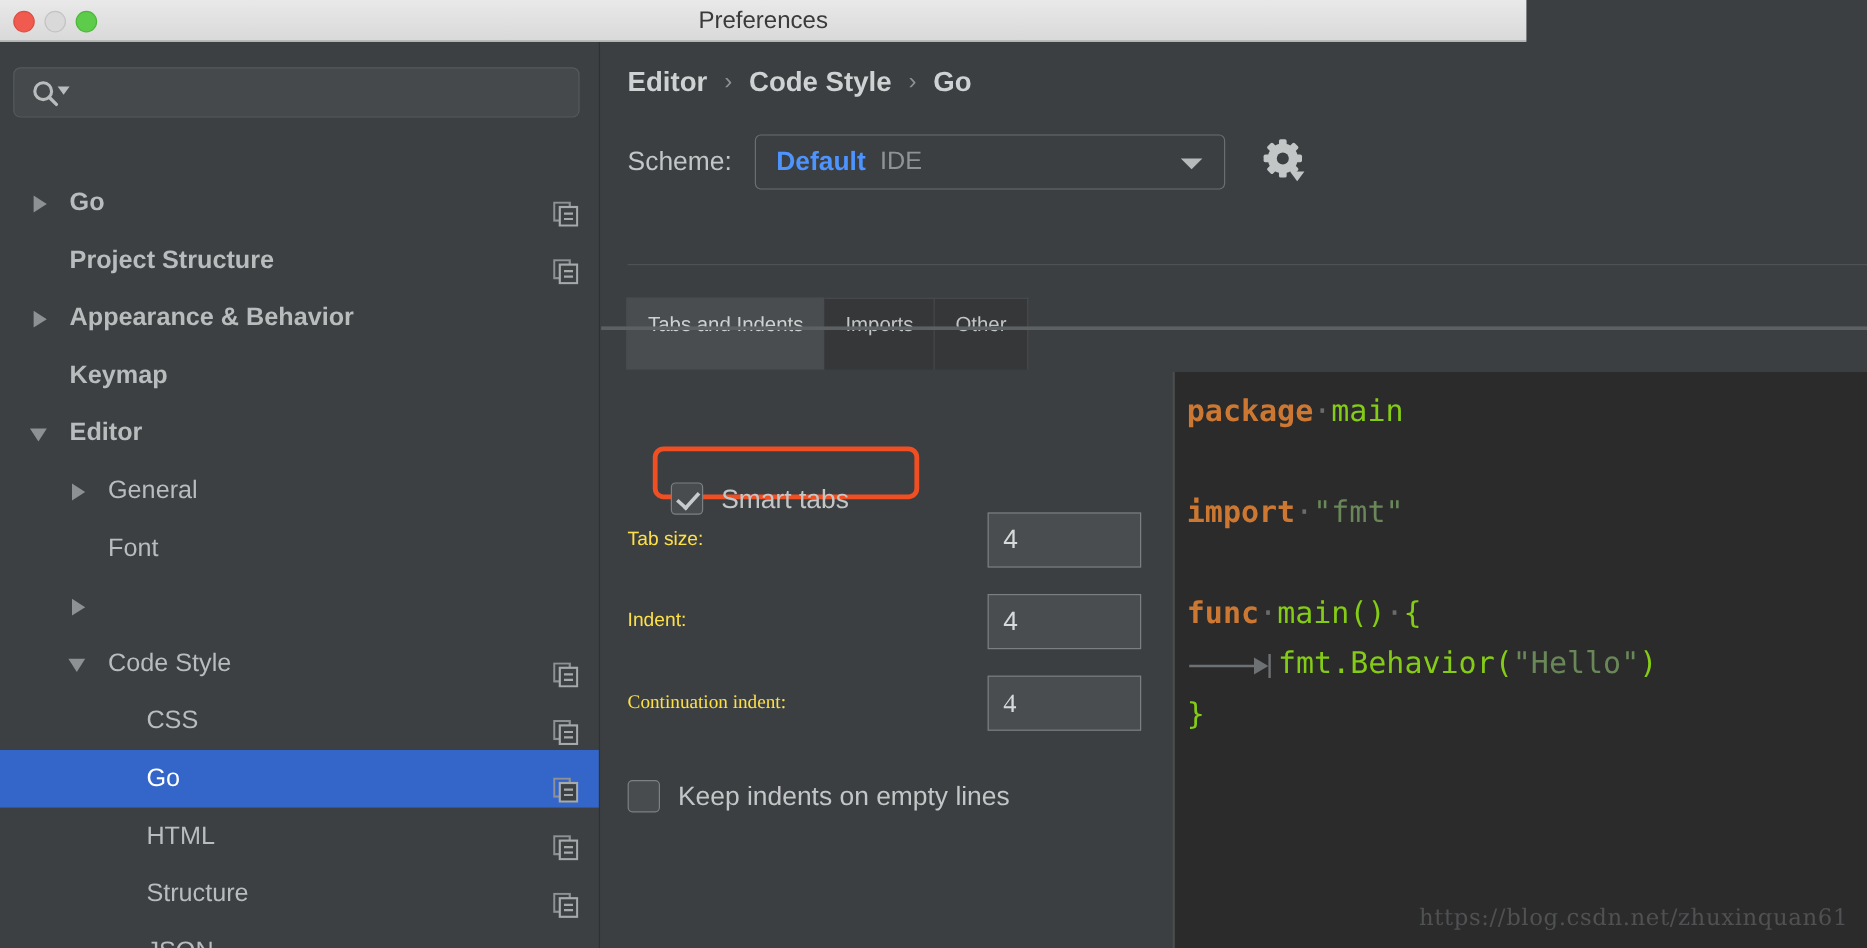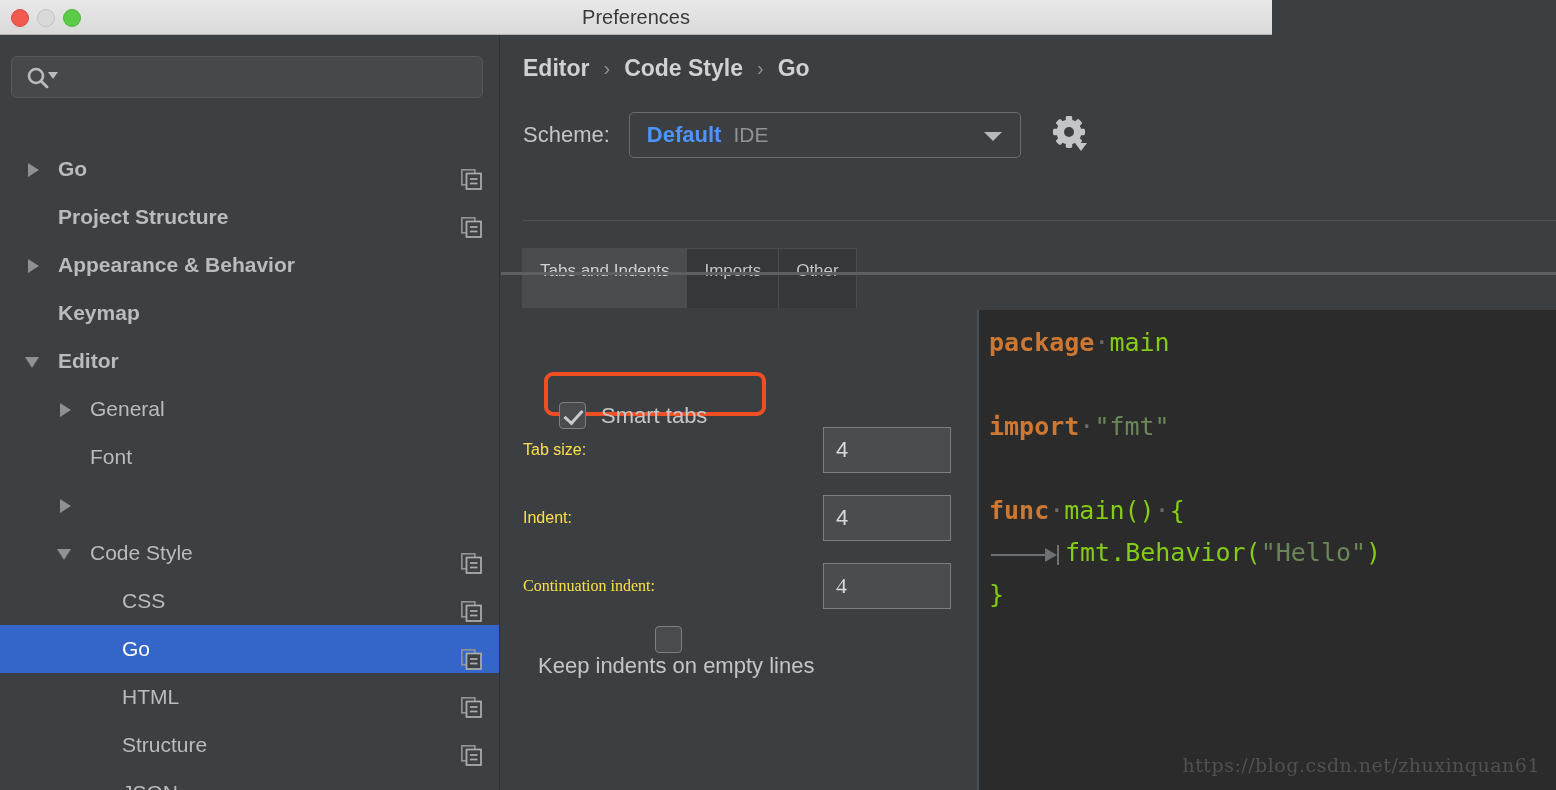--- a/index.html
+++ b/index.html
@@ -406,21 +406,21 @@
     <div class="field-row" style="top:199px;">
       <span class="field-label">Indent:</span>
       <span class="field-input">4</span>
     </div>
 
     <div class="field-row" style="top:267px;font-family:Liberation Serif, serif;">
       <span class="field-label">Continuation indent:</span>
       <span class="field-input">4</span>
     </div>
 
-    <div class="chk-row" style="left:22px; top:316px;flex-direction:column;">
+    <div class="chk-row" style="left:22px; top:340px;">
       <span class="checkbox"></span>
       <span class="chk-label">Keep indents on empty lines</span>
     </div>
   </div>
 
   <div class="preview">
     <div class="code" id="code-root"><div><span class="kw">package</span><span class="dot">·</span><span class="plain">main</span></div><div>&nbsp;</div><div><span class="kw">import</span><span class="dot">·</span><span class="str">"fmt"</span></div><div>&nbsp;</div><div><span class="kw">func</span><span class="dot">·</span><span class="plain">main()</span><span class="dot">·</span><span class="plain">{</span></div><div><span class="tabarrow"><svg width="76" height="25" viewBox="0 0 76 25">
               <line x1="2" y1="14" x2="62" y2="14" stroke="#6e7174" stroke-width="2"></line>
               <polygon points="56,7 68,14 56,21" fill="#6e7174"></polygon>
               <line x1="69" y1="4" x2="69" y2="24" stroke="#6e7174" stroke-width="2"></line>

